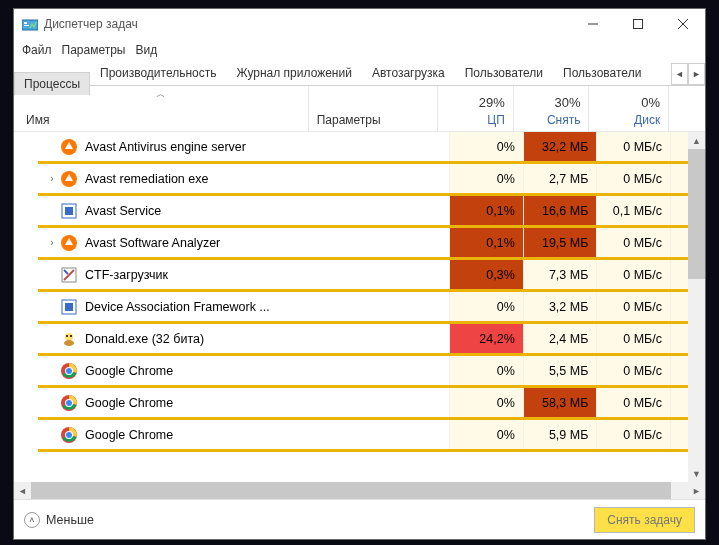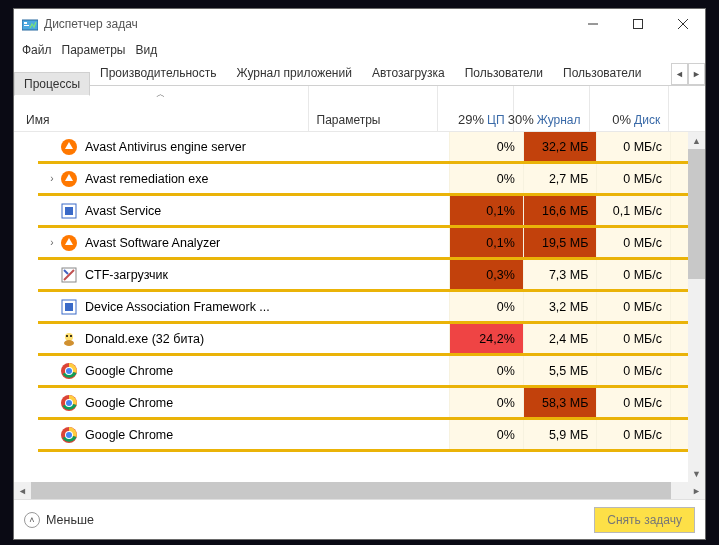--- a/index.html
+++ b/index.html
@@ -14,21 +14,21 @@
 .menubar { height: 22px; display: flex; align-items: center; padding-left: 8px; font-size: 12px; color: #333; gap: 10px; }
 .tabs { display: flex; border-bottom: 1px solid #d0d0d0; padding-left: 0px; align-items: flex-end; height: 25px; font-size: 12px; color: #333; }
 .tab { padding: 4px 9px; border: 1px solid transparent; cursor: pointer; }
 .tab.active { border: 1px solid #d0d0d0; border-bottom: 1px solid #fff; background: #e5e5e5; position: relative; top: 11px; }
 .tab-scroll { display:flex; margin-left:auto; }
 .tab-scroll-btn { width:17px; height:22px; border:1px solid #d0d0d0; display:flex; align-items:center; justify-content:center; font-size:9px; color:#555;}
 .headers { display:flex; height:46px; border-bottom:1px solid #e8e8e8; font-size:12px; color:#333; }
 .col-name { width: 296px; display:flex; flex-direction:column; justify-content:flex-end; padding-left:12px; padding-bottom:4px; position:relative; border-right:1px solid #e8e8e8;}
 .col-name .sort-ind { position:absolute; top:2px; left:50%; transform:translateX(-50%); font-size:9px; color:#666;}
 .col-state { width:130px; border-right:1px solid #e8e8e8; display:flex; align-items:flex-end; padding-left:8px; padding-bottom:4px;}
-.col-num { width:76px; border-right:1px solid #e8e8e8; display:flex; align-items:flex-end; justify-content:flex-end; padding-right:8px; padding-bottom:4px; gap:3px;}
+.col-num { width:76px; border-right:1px solid #e8e8e8; display:flex; flex-direction:column; align-items:flex-end; justify-content:flex-end; padding-right:8px; padding-bottom:4px; gap:3px;}
 .col-num .pct { font-size:13px; color:#333; }
 .col-disk { width:80px; }
 .col-last { width:36px; border-right:none; }
 .rows { flex:1; overflow:hidden; position:relative; }
 .row { display:flex; height:32px; border-bottom:3px solid #eab308; font-size:12.5px; align-items:center;margin-left:24px; }
 .cell-name { width:296px; display:flex; align-items:center; padding-left:6px; overflow:hidden; white-space:nowrap; }
 .expand { width:16px; display:inline-flex; justify-content:center; color:#666; font-size:10px;}
 .proc-icon { width:18px; height:18px; margin-right:7px; display:inline-flex; align-items:center; justify-content:center;}
 .cell-state { width:130px; }
 .cell-num { width:76px; text-align:right; padding-right:8px; }
@@ -112,21 +112,21 @@
     </div>
     <div class="col-state">
       <span>Параметры</span>
     </div>
     <div class="col-num">
       <span class="pct">29%</span>
       <span class="col-label">ЦП</span>
     </div>
     <div class="col-num">
       <span class="pct">30%</span>
-      <span class="col-label">Журнал</span>
+      <span class="col-label">Снять</span>
     </div>
     <div class="col-num col-disk">
       <span class="pct">0%</span>
       <span class="col-label">Диск</span>
     </div>
     <div class="col-num col-last"></div>
   </div>
 
   <div class="rows" id="rows-container">
     <div class="row">

